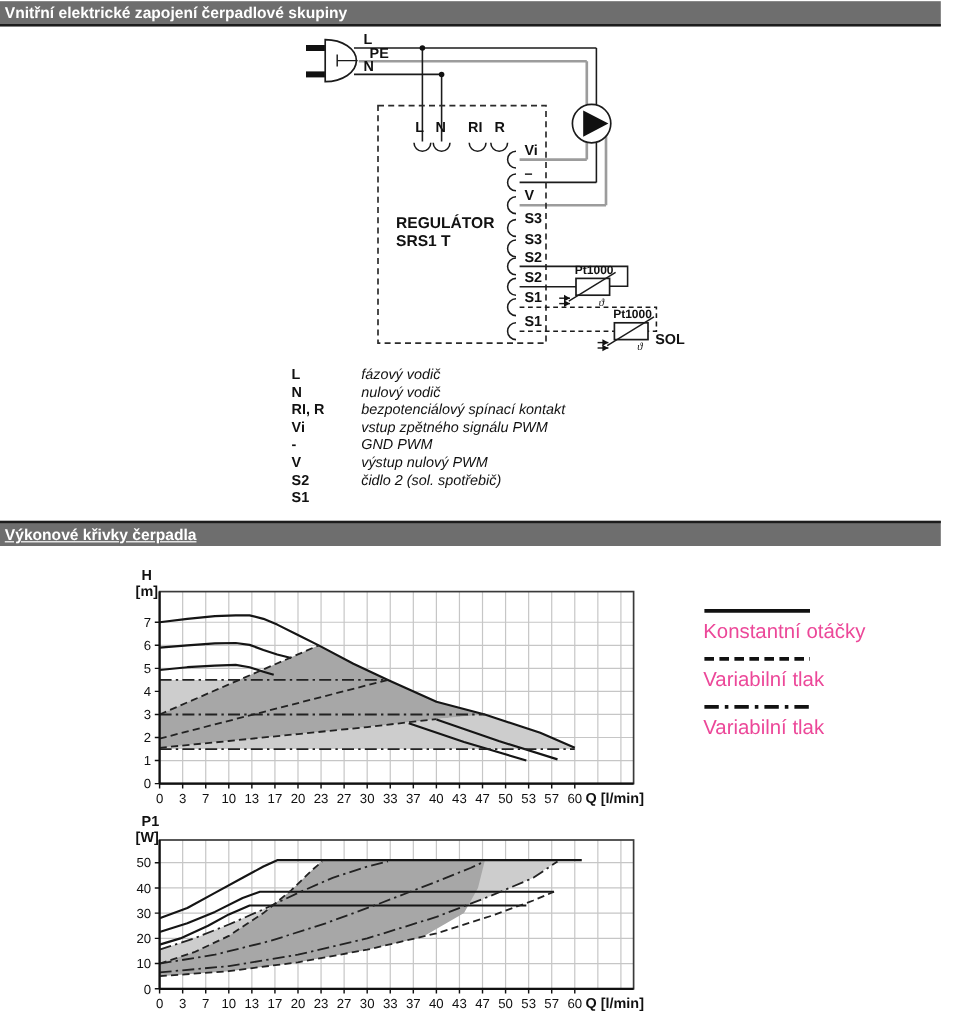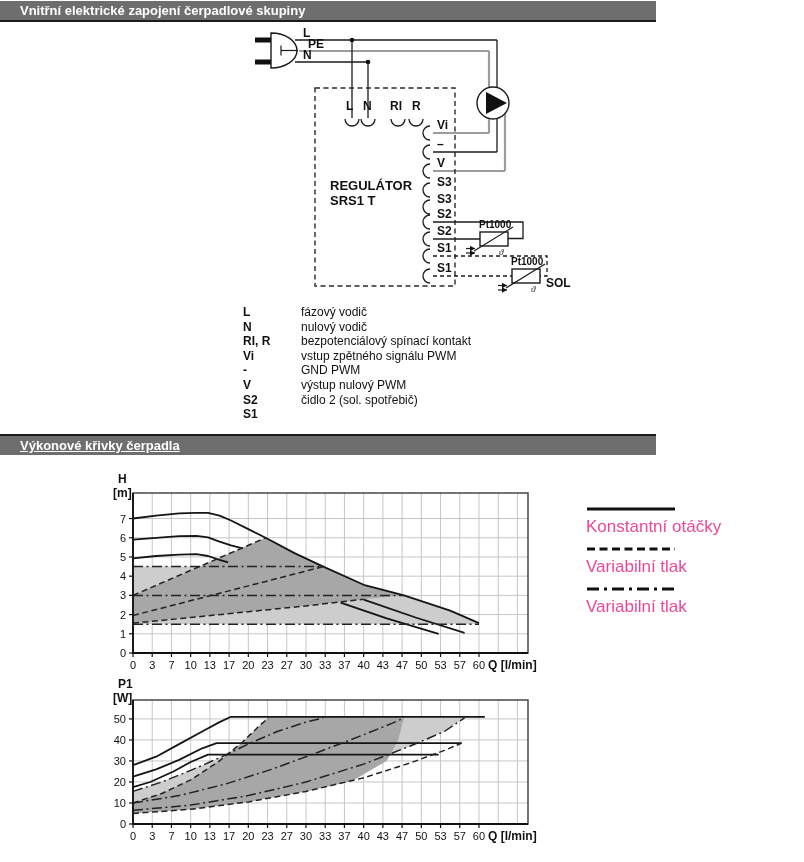--- a/index.html
+++ b/index.html
@@ -1,27 +1,27 @@
 <!DOCTYPE html>
 <html><head>
 <meta charset="utf-8">
 <style>
   html,body{margin:0;padding:0;background:#fff;}
   .page{position:relative;width:804px;height:862px;background:#fff;overflow:hidden;
         font-family:"Liberation Sans",sans-serif;}
-  .section-bar{position:absolute;left:0;width:656px;height:21px;background:#6e6e6e;
-        color:#fff;font-weight:bold;font-size:13px;line-height:20px;padding-left:20px;
+  .section-bar{position:absolute;left:0;width:784px;height:21px;background:#6e6e6e;
+        color:#fff;font-weight:bold;font-size:13px;line-height:20px;padding-left:4px;
         box-sizing:border-box;}
   .bar1{top:1px;border-bottom:2px solid #1c1c1c;}
   .bar2{top:434px;border-top:2px solid #1c1c1c;text-decoration:underline;}
   #diagram{position:absolute;left:0;top:28px;}
   #legend-table{position:absolute;left:243px;top:305px;font-size:12px;color:#111;}
   .lt-row{line-height:14.6px;white-space:nowrap;}
   .lt-term{display:inline-block;width:58px;font-weight:bold;}
-  .lt-desc{}
+  .lt-desc{font-style:italic;}
   .chart{position:absolute;}
   #chart-0{left:109px;top:470px;}
   #chart-1{left:109px;top:676px;}
   #chart-legend{position:absolute;left:586px;top:506px;width:175px;}
   .leg-item{margin-bottom:9px;}
   .leg-item svg{display:block;}
   .leg-label{font-size:17px;color:#ec4899;margin-top:5px;margin-bottom:9px;}
   
   .w{stroke:#1b1b1b;stroke-width:1.3;fill:none;}
   .wt{stroke:#1b1b1b;stroke-width:1.2;fill:none;}

